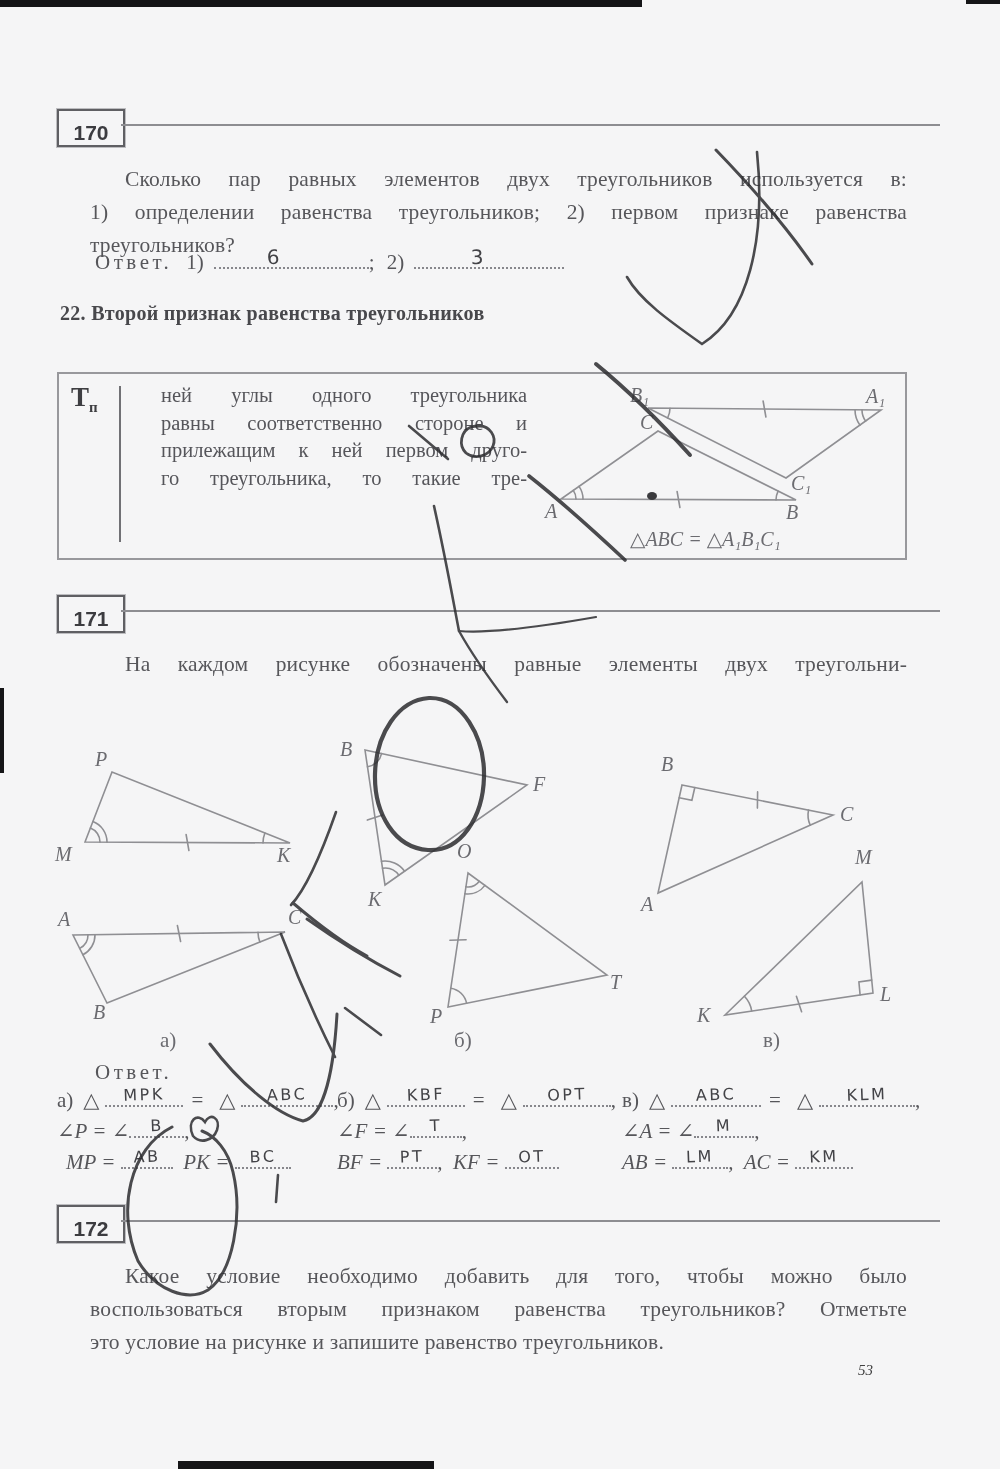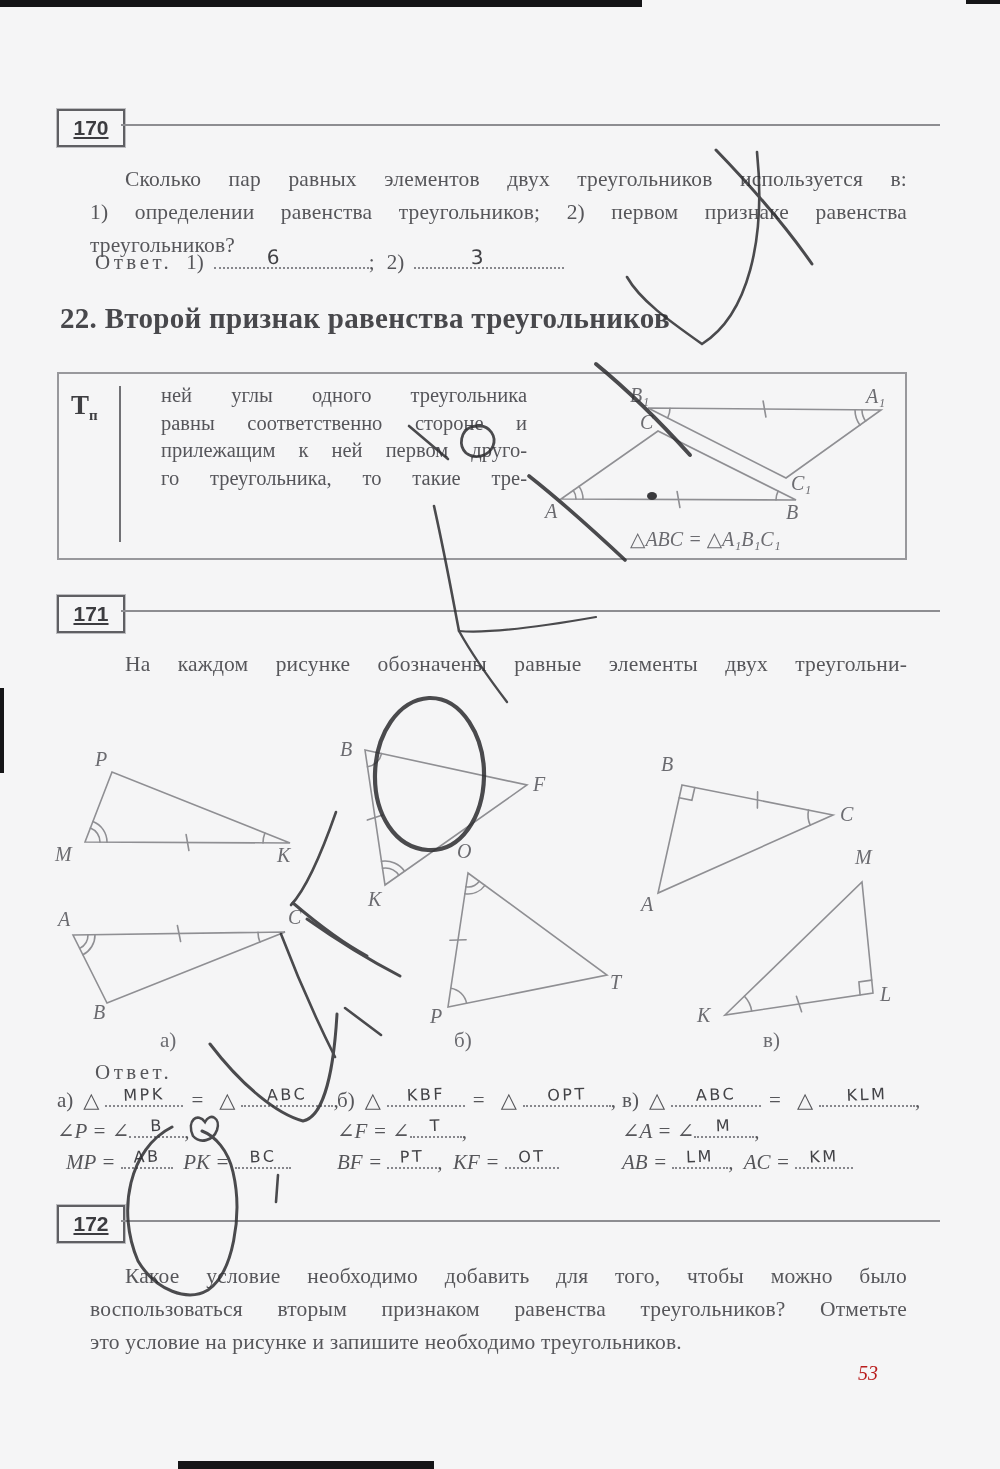--- a/index.html
+++ b/index.html
@@ -1,43 +1,43 @@
 <!DOCTYPE html>
 <html><head>
 <meta charset="utf-8">
 <style>
   html,body{margin:0;padding:0;background:#dcdcde;}
   #page{position:relative;width:1000px;height:1469px;background:#f5f5f6;overflow:hidden;
         font-family:"Liberation Serif","DejaVu Serif",serif;}
   .abs{position:absolute;}
   .artifact{background:#151517;}
-  .numbox{border:2px solid #5f5f63;box-shadow:0 0 0 1px #bdbdc0;display:flex;align-items:center;justify-content:center;
-          font:bold 21px "Liberation Sans","DejaVu Sans",sans-serif;color:#3c3c40;background:#f5f5f6;text-decoration:underline;}
+  .numbox{border:2px solid #5f5f63;box-shadow:0 0 0 1px #bdbdc0;display:flex;align-items:flex-end;justify-content:center;
+          font:bold 21px "Liberation Sans","DejaVu Sans",sans-serif;color:#3c3c40;background:#f5f5f6;}
   .rule{height:2px;background:#8d8d91;}
   .para{width:845px;font-size:21.5px;line-height:33px;color:#56565a;letter-spacing:.2px;}
   .tline{white-space:normal;margin-left:28px;}
   .tline.just{text-align:justify;text-align-last:justify;}
-  .heading{font-weight:bold;font-size:29px;color:#48484c;letter-spacing:.3px;}
+  .heading{font-weight:bold;font-size:20px;color:#48484c;letter-spacing:.3px;}
   .thmbox{border:2px solid #98989c;background:#f5f5f6;}
   .badge{font-weight:bold;color:#3e3e42;font-size:27px;}
   .badge sub{font-size:15px;}
   .divider{width:2px;background:#717175;}
   .thmtext{font-size:20.5px;line-height:27.5px;color:#55555a;}
   .answord{letter-spacing:3.5px;}
   .ansline{font-size:21px;color:#56565a;display:flex;align-items:baseline;}
   .blank{display:inline-block;border-bottom:2px dotted #87878c;position:relative;height:4px;vertical-align:baseline;}
   .hand{position:absolute;left:50%;bottom:1px;transform:translateX(-50%) rotate(-2deg);
         font-family:"DejaVu Sans",sans-serif;font-size:16px;letter-spacing:2.5px;color:#434347;white-space:pre;}
   .hand-num{font-size:20px;letter-spacing:0;bottom:-2px;}
   .arow{font-size:21px;color:#56565a;display:flex;align-items:baseline;white-space:pre;}
   .arow .mathit{font-style:italic;}
   .sym{font-family:"DejaVu Sans",sans-serif;font-style:normal;margin:0 6px 0 8px;}
   .pref{margin-right:2px;}
   .eqs{margin:0 8px;}
-  .pagenum{font-style:italic;font-size:20px;color:#b91c1c;}
+  .pagenum{font-style:italic;font-size:15px;color:#404040;}
   svg{position:absolute;inset:0;pointer-events:none;}
   svg text{font-family:"Liberation Serif","DejaVu Serif",serif;fill:#6b6b70;}
   svg text.vlab{font-style:italic;font-size:20px;}
   svg text.cap{font-size:21px;}
   svg text.eq{font-style:italic;font-size:20px;font-family:"Liberation Serif","DejaVu Sans",serif;}
 </style>
 </head>
 <body>
 
 <div id="page">
@@ -67,21 +67,21 @@
     <span>;</span>
     <span style="margin-left:12px">2)</span>
     <span class="blank" style="width:150px;margin-left:10px">
       <span class="hand hand-num" style="left:42%">3</span>
     </span>
   </div>
 
   <div class="abs heading" style="left:60px;top:302px">22. Второй признак равенства треугольников</div>
 
   <div class="abs thmbox" style="left:57px;top:372px;width:846px;height:184px">
-    <div class="abs badge" style="left:12px;top:16px"><span>Т</span><sub>п</sub></div>
+    <div class="abs badge" style="left:12px;top:8px"><span>Т</span><sub>п</sub></div>
     <div class="abs divider" style="left:60px;top:12px;height:156px"></div>
     <div class="abs thmtext" style="left:74px;top:8px;width:394px">
         <div class="tline just">ней углы одного треугольника</div>
         <div class="tline just">равны соответственно стороне и</div>
         <div class="tline just">прилежащим к ней первом друго-</div>
         <div class="tline just">го треугольника, то такие тре-</div>
       </div>
   </div>
 
   <div class="abs numbox" style="left:57px;top:595px;width:64px;height:34px">
@@ -157,21 +157,21 @@
     <span class="blank" style="width:58px"><span class="hand">KM</span></span>
   </div>
 
   <div class="abs numbox" style="left:57px;top:1205px;width:64px;height:34px">
     <span>172</span>
   </div>
   <div class="abs rule" style="left:121px;top:1220px;width:819px"></div>
   <div class="abs para" style="left:62px;top:1260px">
       <div class="tline just" style="text-indent: 35px;">Какое условие необходимо добавить для того, чтобы можно было</div>
       <div class="tline just">воспользоваться вторым признаком равенства треугольников? Отметьте</div>
-      <div class="tline">это условие на рисунке и запишите необходимо треугольников.</div>
+      <div class="tline">это условие на рисунке и запишите равенство треугольников.</div>
     </div>
 
   <div class="abs pagenum" style="left:858px;top:1362px">53</div>
 
   <svg id="fig-svg" width="1000" height="1469" viewBox="0 0 1000 1469">
       <g stroke="#8f8f93" stroke-width="1.6" fill="none" stroke-linecap="round">
         <path d="M561,499 L796,500 L658,431 Z"></path>
         <path d="M573.3,490.4 A15,15 0 0 1 576.0,499.1"></path>
         <path d="M579.0,486.4 A22,22 0 0 1 583.0,499.1"></path>
         <path d="M776.0,499.9 A20,20 0 0 1 778.1,491.1"></path>

